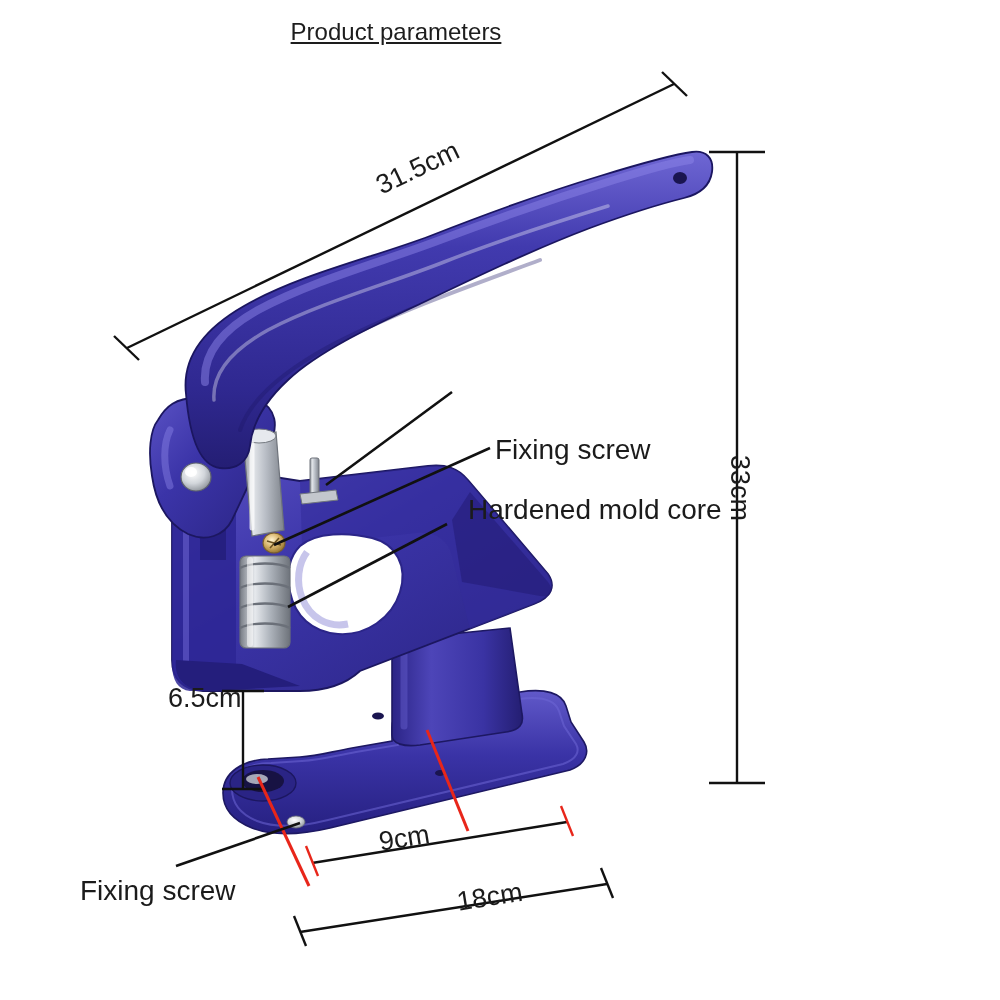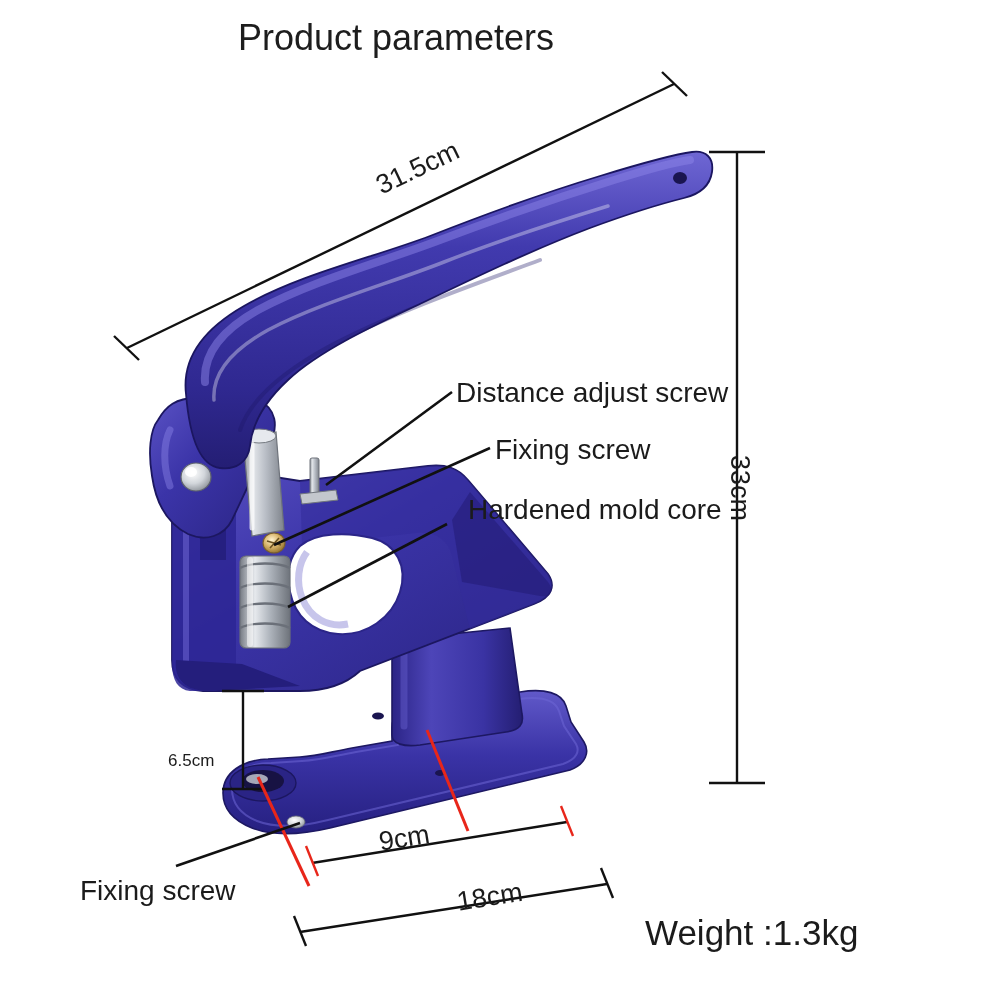--- a/index.html
+++ b/index.html
@@ -29,41 +29,42 @@
     white-space: nowrap;
     font-family: "Liberation Sans", sans-serif;
     line-height: 1;
     -webkit-font-smoothing: antialiased;
   }
   #title {
     left: 0;
     top: 20px;
     width: 792px;
     text-align: center;
-    font-size: 36px;
+    font-size: 24px;
     color: #1d1d1d;
+    text-decoration: underline;
   }
   #lbl-315 {
     left: 372px;
     top: 175px;
     font-size: 27px;
     transform: rotate(-25.5deg);
     transform-origin: left top;
   }
   #lbl-33 {
     left: 753px;
     top: 455px;
     font-size: 27px;
     transform: rotate(90deg);
     transform-origin: left top;
   }
   #lbl-65 {
     left: 168px;
-    top: 752px;
-    font-size: 17px;
+    top: 685px;
+    font-size: 27px;
   }
   #lbl-9 {
     left: 377px;
     top: 829px;
     font-size: 27px;
     transform: rotate(-9deg);
     transform-origin: left top;
   }
   #lbl-18 {
     left: 455px;
@@ -367,22 +368,20 @@
   <div class="txt" id="lbl-315">31.5cm</div>
 
   <div class="txt" id="lbl-33">33cm</div>
 
   <div class="txt" id="lbl-65">6.5cm</div>
 
   <div class="txt" id="lbl-9">9cm</div>
 
   <div class="txt" id="lbl-18">18cm</div>
 
-  <div class="txt" id="lbl-distance">Distance adjust screw</div>
 
   <div class="txt" id="lbl-fixing-top">Fixing screw</div>
 
   <div class="txt" id="lbl-hardened">Hardened mold core</div>
 
   <div class="txt" id="lbl-fixing-bottom">Fixing screw</div>
 
-  <div class="txt" id="lbl-weight">Weight :1.3kg</div>
 </div>
 
 </body></html>

